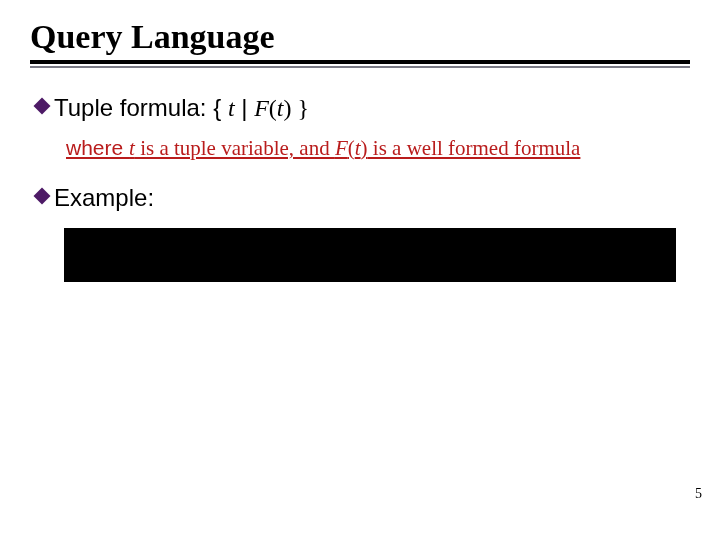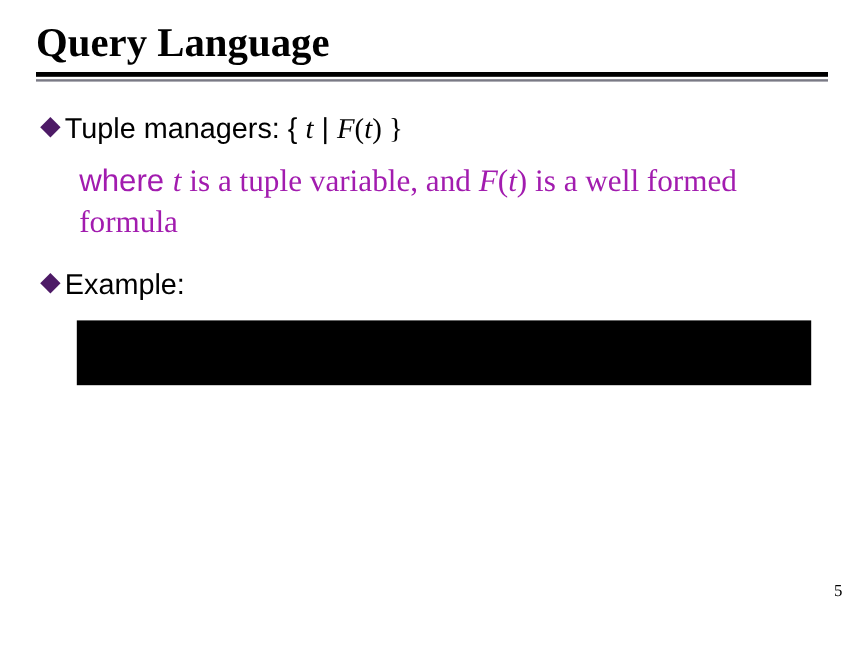--- a/index.html
+++ b/index.html
@@ -8,21 +8,21 @@
   .title { font-family: "Times New Roman", Times, serif; font-weight: bold; font-size: 34px; color: #000; margin-bottom: 4px; }
   .rule-group { width: 100%; margin-bottom: 24px; }
   .rule-thick { height: 4px; background: #000; width: 100%; }
   .rule-thin { height: 2px; background: #7a7a85; width: 100%; margin-top: 2px; }
   .body { padding-left: 6px; }
   .bullet-row { display: flex; align-items: flex-start; gap: 6px; margin-top: 8px; }
   .diamond-bullet { width: 12px; height: 12px; display: inline-block; transform: rotate(45deg); background: #4d1a66; margin-top: 8px; flex-shrink: 0; }
   .bullet-text { font-size: 24px; color: #000; line-height: 1.3; }
   .bullet-first { font-size: 24px; }
   .math-italic { font-family: "Times New Roman", Times, serif; font-style: italic; }
-  .where-line { font-size: 26px; color: #a21caf; margin-top: 10px; margin-left: 30px; line-height: 1.3; }
+  .where-line { font-size: 21px; color: #b91c1c; margin-top: 10px; margin-left: 30px; line-height: 1.3; text-decoration: underline; }
   .where-word { font-family: Arial, sans-serif; font-style: normal; }
   .serif { font-family: "Times New Roman", Times, serif; }
   .example-block { margin-top: 20px; }
   .sub-row { display: flex; align-items: flex-start; gap: 8px; margin-top: 14px; margin-left: 28px; }
   .dot-bullet { width: 10px; height: 10px; background: #c41230; border-radius: 1px; margin-top: 7px; flex-shrink: 0; }
   .sub-text { font-size: 20px; font-style: italic; color: #000; }
   .black-box { background: #000; height: 54px; margin-top: 14px; margin-left: 28px; width: 612px; }
   .page-num { position: absolute; right: 18px; bottom: 14px; font-family: "Times New Roman", Times, serif; font-size: 14px; color: #000; }
 </style>
 </head>
@@ -35,21 +35,21 @@
   <div class="rule-group">
     <div class="rule-thick"></div>
     <div class="rule-thin"></div>
   </div>
 
   <div class="body">
 
     <div class="bullet-row">
       <span class="diamond-bullet"></span>
       <span class="bullet-text bullet-first">
-        <span>Tuple</span><span> managers: { </span><span class="math-italic">t</span><span> | </span><span class="math-italic">F</span><span class="serif">(</span><span class="math-italic">t</span><span class="serif">) }</span>
+        <span>Tuple</span><span> formula: { </span><span class="math-italic">t</span><span> | </span><span class="math-italic">F</span><span class="serif">(</span><span class="math-italic">t</span><span class="serif">) }</span>
       </span>
     </div>
 
     <div class="where-line">
       <span class="where-word">where </span><span class="math-italic">t</span><span class="serif"> is a tuple variable, and </span><span class="math-italic">F</span><span class="serif">(</span><span class="math-italic">t</span><span class="serif">)</span><span class="serif"> is a well formed formula</span>
     </div>
 
     <div class="example-block">
       <div class="bullet-row">
         <span class="diamond-bullet"></span>

